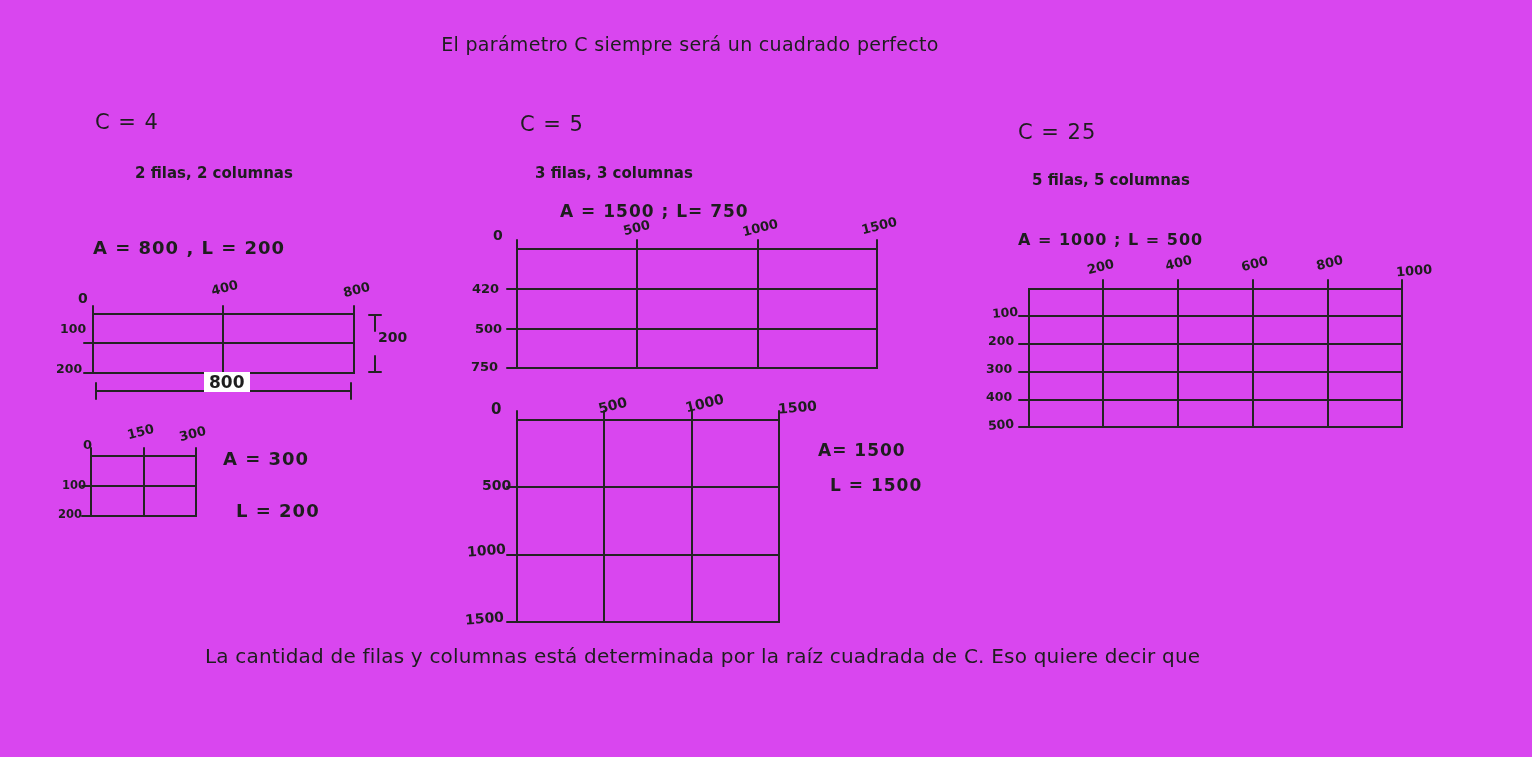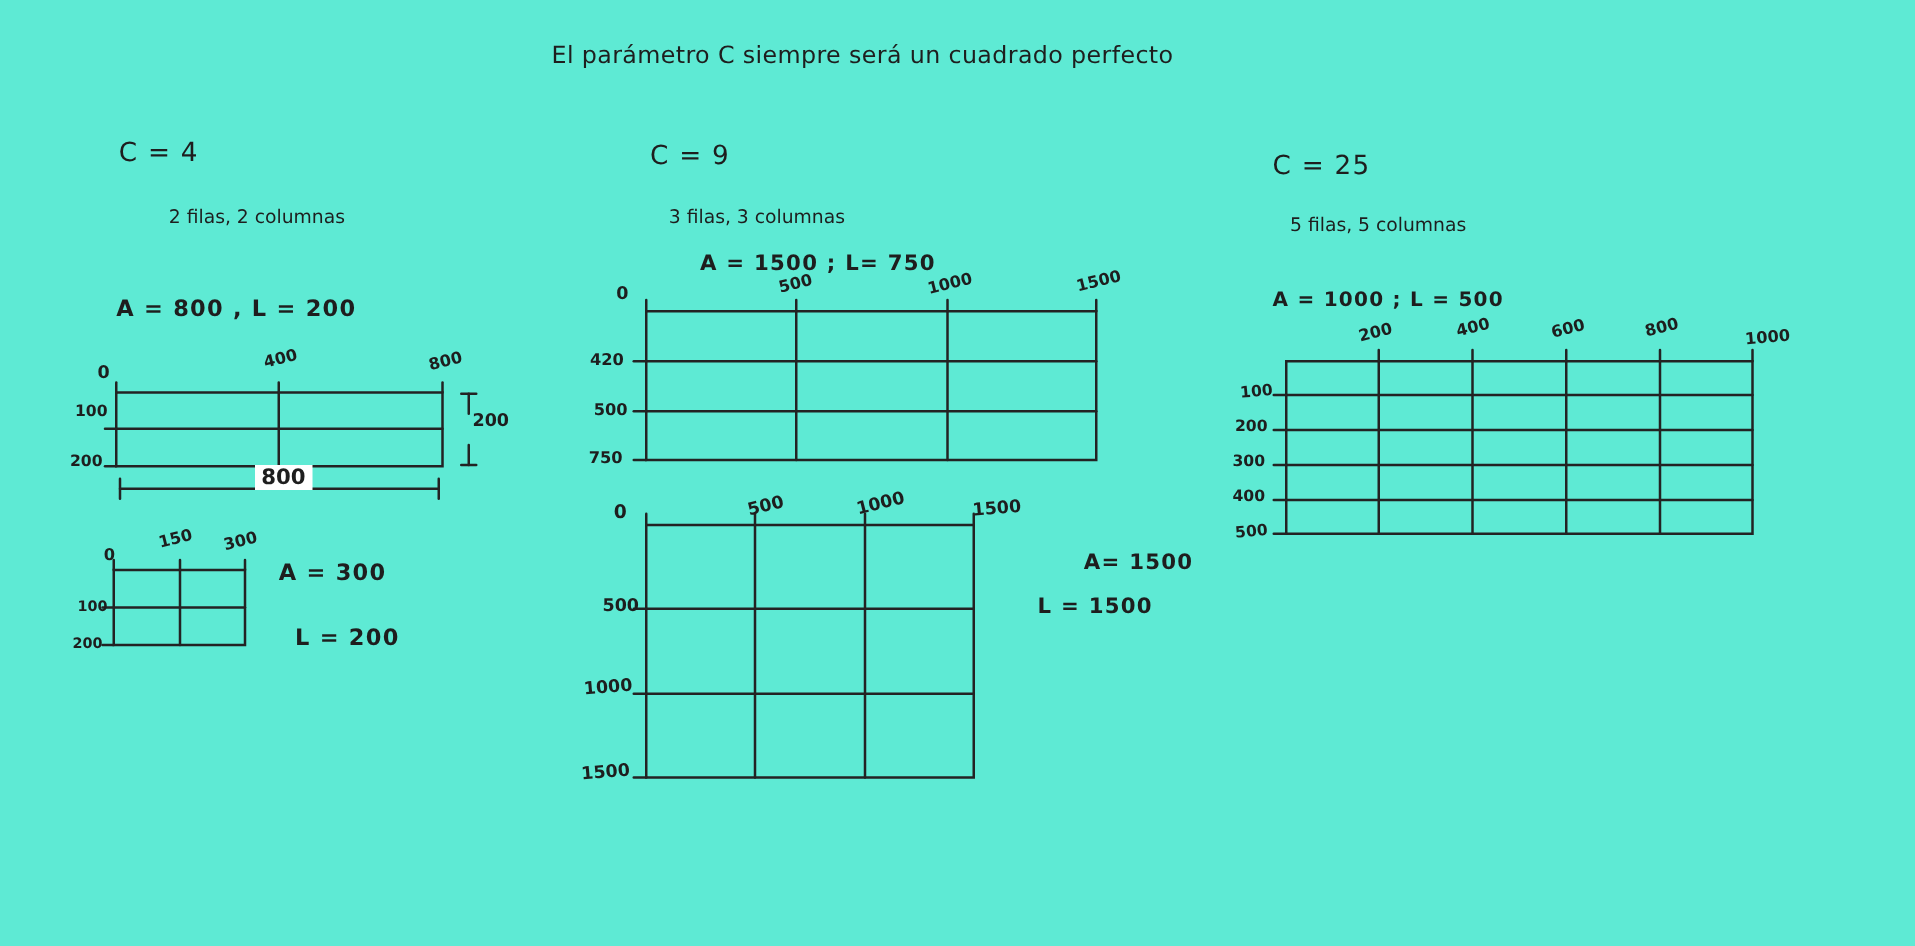--- a/index.html
+++ b/index.html
@@ -1,27 +1,27 @@
 <!DOCTYPE html>
 <html><head>
 <meta charset="utf-8">
 <style>
   html,body{margin:0;padding:0;background:#ffffff;}
   #canvas{
     position:relative;
     width:1532px;height:757px;
-    background:#5eead4;
+    background:#d946ef;
     font-family:"DejaVu Sans",sans-serif;
     color:#1e1e1e;
     overflow:hidden;
   }
   .abs{position:absolute;white-space:nowrap;}
   .title{font-size:19px;letter-spacing:.3px;text-align:center;}
   .cval{font-size:21px;letter-spacing:1px;}
-  .rowscols{font-size:15px;}
+  .rowscols{font-size:15px;font-weight:bold;}
   .formula{font-weight:bold;font-size:18px;letter-spacing:1px;text-align:right;}
   .formula.sm{font-size:17px;}
   .tl{font-weight:bold;font-size:13px;}
   .tl.big{font-size:14px;}
   .rot{transform:rotate(-14deg);}
   .rot5{transform:rotate(-5deg);}
   .dimtext{font-weight:bold;background:#fff;padding:0 5px;}
   .footer{font-size:20px;line-height:31px;letter-spacing:.2px;}
   svg.grid{position:absolute;overflow:visible;}
   svg.grid line, svg.grid rect{stroke:#232323;stroke-width:2;fill:none;stroke-linecap:round;}
@@ -79,21 +79,21 @@
     <line x1="-8" y1="61" x2="1" y2="61"></line>
   </svg>
   <span class="abs tl" style="left:83px;top:437px;">0</span>
   <span class="abs tl rot" style="left:127px;top:424px;">150</span>
   <span class="abs tl rot" style="left:179px;top:426px;">300</span>
   <span class="abs tl" style="left:62px;top:478px;font-size:11.5px;">100</span>
   <span class="abs tl" style="left:58px;top:507px;font-size:11.5px;">200</span>
   <div class="abs formula" style="left:223px;top:448px;">A = 300</div>
   <div class="abs formula" style="left:236px;top:480px;margin-top:20px;">L = 200</div>
 
-  <div class="abs cval" style="left:520px;top:112px;">C = 9</div>
+  <div class="abs cval" style="left:520px;top:112px;">C = 5</div>
   <div class="abs rowscols" style="left:535px;top:164px;">3 filas, 3 columnas</div>
   <div class="abs formula sm" style="left:560px;top:201px;">A = 1500 ;   L= 750</div>
 
   <svg class="grid" style="left:516px;top:248px;" width="362" height="121">
     <rect x="1" y="1" width="360" height="119"></rect>
     <line x1="121" y1="1" x2="121" y2="120"></line>
     <line x1="242" y1="1" x2="242" y2="120"></line>
     <line x1="1" y1="41" x2="361" y2="41"></line>
     <line x1="1" y1="81" x2="361" y2="81"></line>
     <line x1="1" y1="-8" x2="1" y2="1"></line>
@@ -126,21 +126,21 @@
     <line x1="-9" y1="136" x2="1" y2="136"></line>
     <line x1="-9" y1="203" x2="1" y2="203"></line>
   </svg>
   <span class="abs tl" style="left:491px;top:400px;font-size:15px;">0</span>
   <span class="abs tl rot" style="left:598px;top:397px;font-size:14px;">500</span>
   <span class="abs tl rot" style="left:685px;top:395px;font-size:14px;">1000</span>
   <span class="abs tl rot5" style="left:778px;top:399px;font-size:14px;">1500</span>
   <span class="abs tl" style="left:482px;top:477px;font-size:14px;">500</span>
   <span class="abs tl rot5" style="left:467px;top:542px;font-size:14px;">1000</span>
   <span class="abs tl rot5" style="left:465px;top:610px;font-size:14px;">1500</span>
-  <div class="abs formula sm" style="left:867px;top:440px;">A= 1500</div>
+  <div class="abs formula sm" style="left:818px;top:440px;">A= 1500</div>
   <div class="abs formula sm" style="left:830px;top:475px;">L = 1500</div>
 
   <div class="abs cval" style="left:1018px;top:120px;">C = 25</div>
   <div class="abs rowscols" style="left:1032px;top:171px;">5 filas, 5 columnas</div>
   <div class="abs formula" style="left:1018px;top:230px;font-size:16px;">A = 1000  ;   L = 500</div>
 
   <svg class="grid" style="left:1028px;top:288px;" width="375" height="140">
     <rect x="1" y="1" width="373" height="138"></rect>
     <line x1="75" y1="1" x2="75" y2="139"></line>
     <line x1="150" y1="1" x2="150" y2="139"></line>
@@ -166,15 +166,16 @@
   <span class="abs tl rot" style="left:1241px;top:256px;">600</span>
   <span class="abs tl rot" style="left:1316px;top:255px;">800</span>
   <span class="abs tl rot5" style="left:1396px;top:263px;">1000</span>
   <span class="abs tl rot5" style="left:992px;top:305px;font-size:12.5px;">100</span>
   <span class="abs tl" style="left:988px;top:333px;font-size:12.5px;">200</span>
   <span class="abs tl" style="left:986px;top:361px;font-size:12.5px;">300</span>
   <span class="abs tl" style="left:986px;top:389px;font-size:12.5px;">400</span>
   <span class="abs tl rot5" style="left:988px;top:417px;font-size:12.5px;">500</span>
 
   <div class="abs footer" style="left:205px;top:641px;width:1090px;">
+    <div>La cantidad de filas y columnas está determinada por la raíz cuadrada de C. Eso quiere decir que</div>
   </div>
 
 </div>
 
 </body></html>

